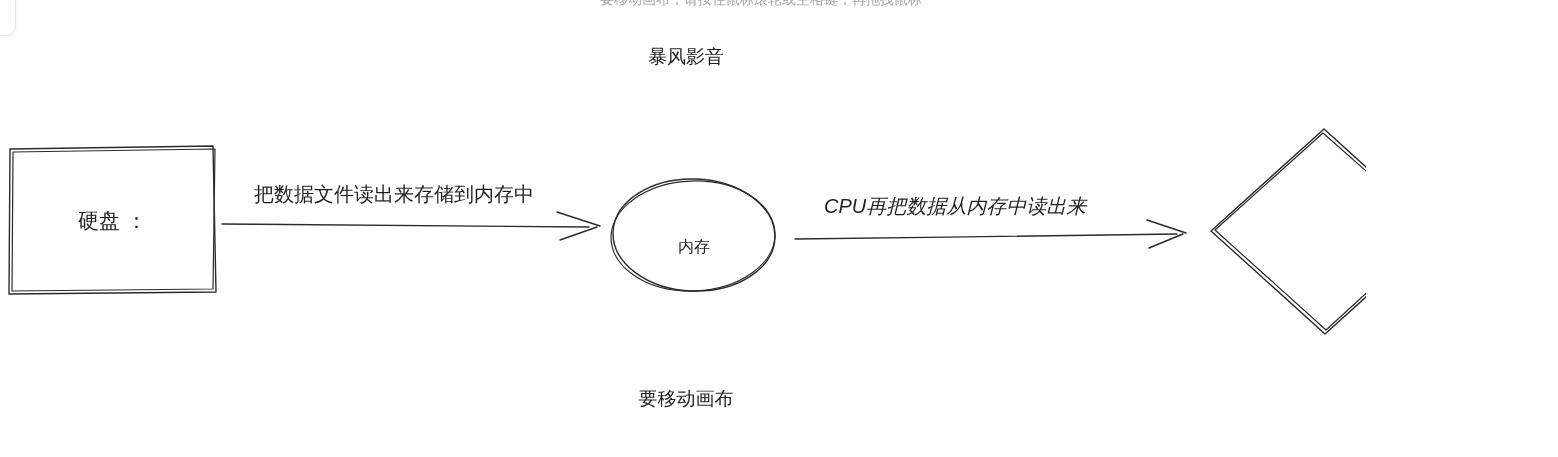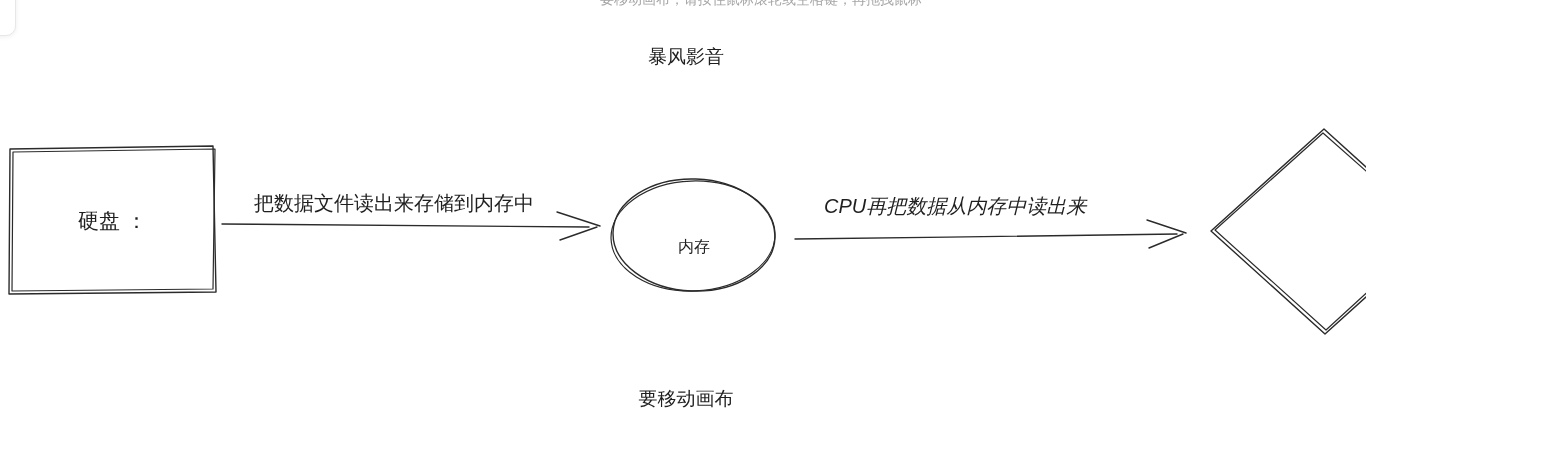--- a/index.html
+++ b/index.html
@@ -58,21 +58,21 @@
   .memory-label { left:612px;  top:190px; width:164px; height:114px; font-size:16px; }
   .play-label   { left:1211px; top:129px; width:227px; height:205px; font-size:20px; }
 
   .edge-label {
     position:absolute;
     font-size:20px; line-height:23px;
     color:#1f1f1f;
     white-space:nowrap;
     text-align:center;
   }
-  .edge1-label { left:253px; top:192px; width:282px; }
+  .edge1-label { left:253px; top:183px; width:282px; }
   .edge2-label { left:824px; top:195px; width:256px;font-style:italic; }
 </style>
 </head>
 <body>
 
 <div id="stage">
 
   <div class="panel-corner"></div>
 
   <div class="canvas-hint">要移动画布，请按住鼠标滚轮或空格键，再拖拽鼠标</div>

